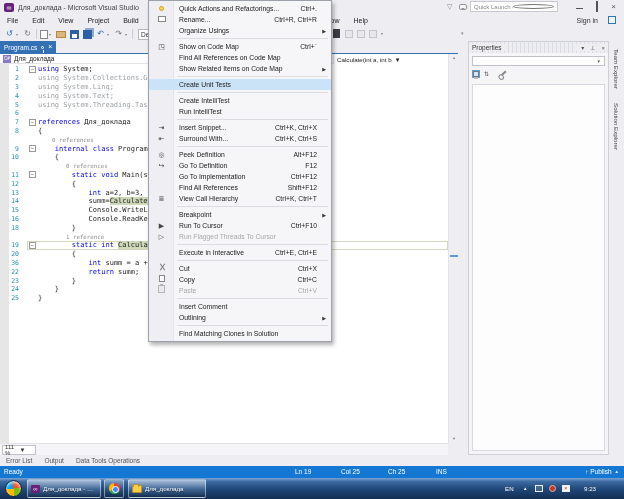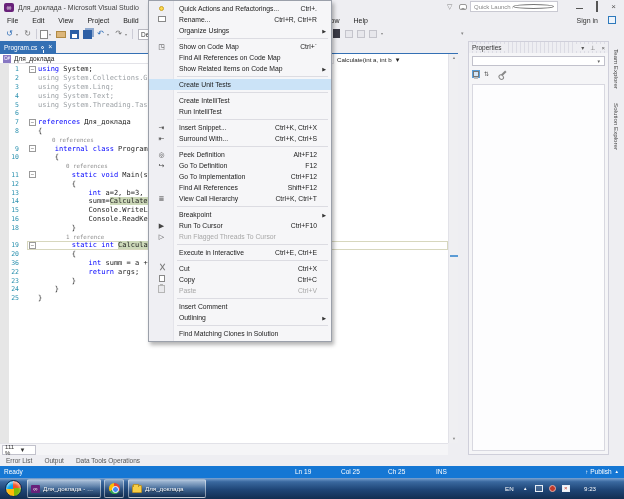--- a/index.html
+++ b/index.html
@@ -419,21 +419,21 @@
           <span class="ln">36</span>
           <span class="rowbody">
             <span class="fold"></span>
             <span class="ctext"><span class="tk-p">            </span><span class="tk-k">int</span><span class="tk-p"> summ = a + b;</span></span>
           </span>
         </div>
         <div class="crow">
           <span class="ln">22</span>
           <span class="rowbody">
             <span class="fold"></span>
-            <span class="ctext"><span class="tk-p">            </span><span class="tk-k">return</span><span class="tk-p"> args;</span></span>
+            <span class="ctext"><span class="tk-p">            </span><span class="tk-k">return</span><span class="tk-p"> summ;</span></span>
           </span>
         </div>
         <div class="crow">
           <span class="ln">23</span>
           <span class="rowbody">
             <span class="fold"></span>
             <span class="ctext"><span class="tk-p">        }</span></span>
           </span>
         </div>
         <div class="crow">

